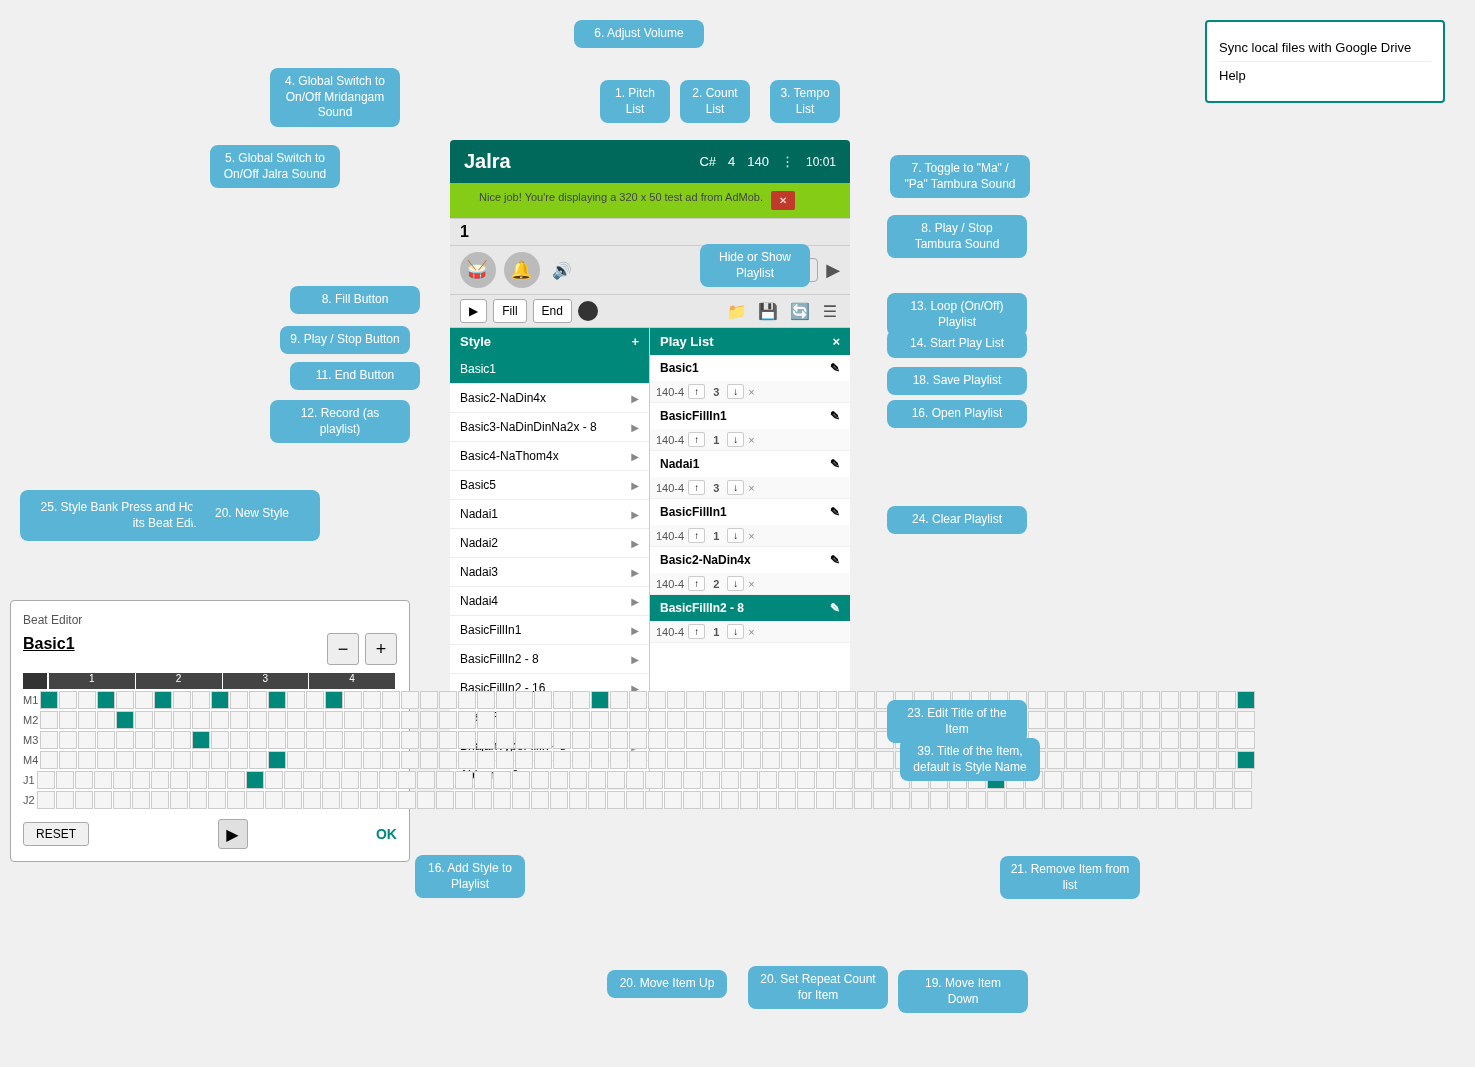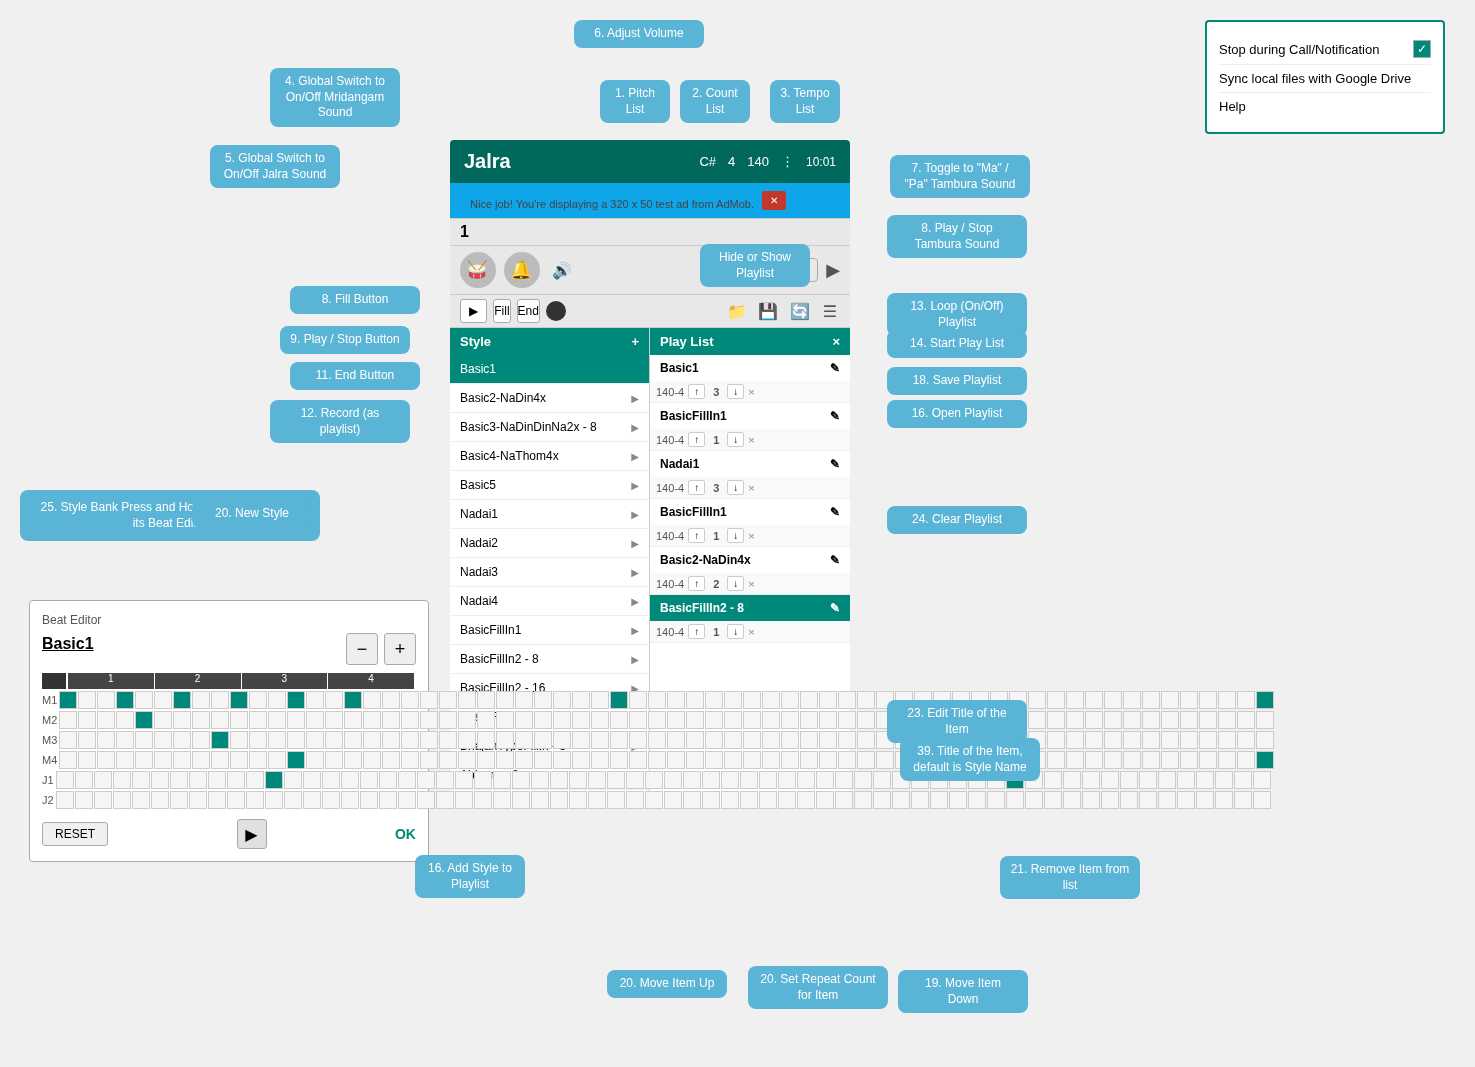--- a/index.html
+++ b/index.html
@@ -41,26 +41,26 @@
       display: flex;
       align-items: center;
       justify-content: space-between;
     }
     .app-title { font-size: 20px; font-weight: bold; }
     .app-header-info { display: flex; align-items: center; gap: 12px; font-size: 13px; }
     .header-time { font-size: 12px; }
 
     
     .ad-banner {
-      background: #0ea5e9;
-      padding: 8px 20px;
+      background: #84cc16;
+      padding: 8px 29px;
       font-size: 11px;
       color: #444;
       display: flex;
-      align-items: flex-end;
+      align-items: flex-start;
       gap: 8px;
       border-bottom: 1px solid #ccc;
     }
     .ad-red-box {
       background: #c0392b;
       color: white;
       padding: 4px 8px;
       font-size: 10px;
       border-radius: 2px;
     }
@@ -99,21 +99,21 @@
       display: flex;
       align-items: center;
       padding: 4px 10px;
       gap: 6px;
       border-bottom: 1px solid #ccc;
     }
     .ctrl-btn {
       border: 1px solid #aaa;
       background: white;
       border-radius: 3px;
-      padding: 4px 0;
+      padding: 4px 8px;
       font-size: 12px;
       cursor: pointer;
     }
     .ctrl-btn.play { padding: 4px 8px; }
     .record-dot {
       width: 20px; height: 20px;
       background: #333;
       border-radius: 50%;
       display: inline-block;
     }
@@ -200,21 +200,20 @@
     
     .beat-editor {
       position: absolute;
       left: 10px;
       top: 600px;
       width: 400px;
       background: white;
       border: 1px solid #aaa;
       border-radius: 4px;
       padding: 12px;
-      margin-left: 19px;
     }
     .beat-editor-title { font-size: 12px; color: #555; margin-bottom: 6px; }
     .beat-name { font-size: 16px; font-weight: bold; text-decoration: underline; margin-bottom: 10px; }
     .beat-btn {
       width: 32px; height: 32px;
       border: 1px solid #aaa;
       background: #eee;
       border-radius: 3px;
       font-size: 18px;
       cursor: pointer;
@@ -287,24 +286,20 @@
       border: 1px solid #aaa;
       background: white;
       display: flex; align-items: center; justify-content: center;
     }
     .checkbox.checked { background: #00897b; color: white; font-size: 12px; }
   </style>
 </head>
 <body>
 
 <div class="options-panel">
-  <div class="option-row">
-    <span>Stop during Call/Notification</span>
-    <div class="checkbox checked">✓</div>
-  </div>
   <div class="option-row">
     <span>Sync local files with Google Drive</span>
   </div>
   <div class="option-row">
     <span>Help</span>
   </div>
 </div>
 
 <div class="app-container">
 

